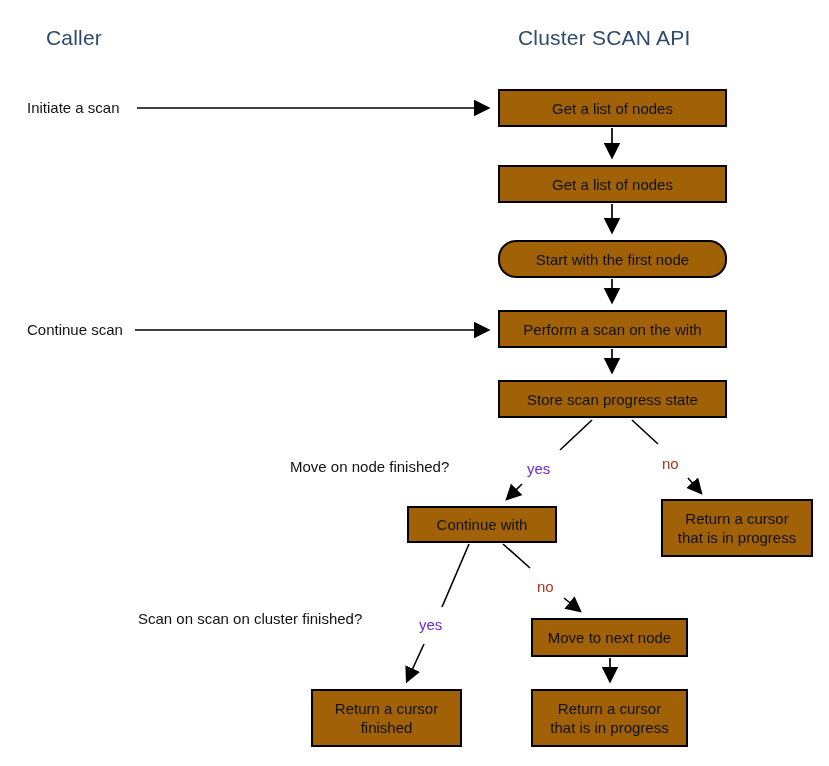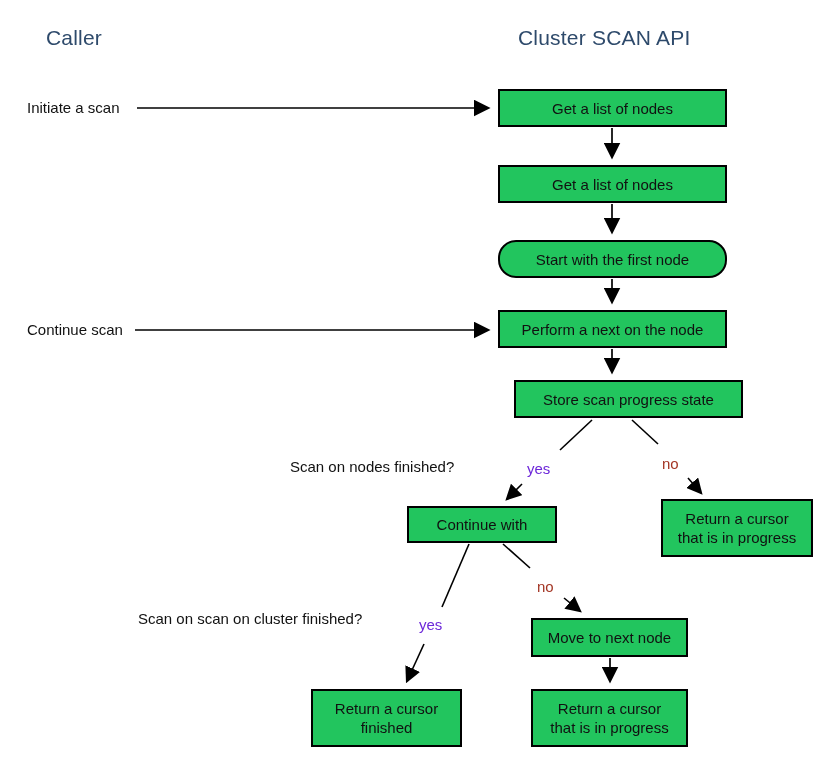--- a/index.html
+++ b/index.html
@@ -23,21 +23,21 @@
     font-size: 21px;
     color: #2e4a6b;
     font-weight: 400;
     letter-spacing: 0.2px;
     white-space: nowrap;
   }
   .node {
     position: absolute;
     box-sizing: border-box;
     border: 2px solid #000000;
-    background: #22c55e;
+    background: #a16207;
     display: flex;
     align-items: center;
     justify-content: center;
     text-align: center;
     font-size: 15px;
     line-height: 19px;
     white-space: pre-line;
     color: #111111;
   }
   .lbl {
@@ -85,24 +85,24 @@
 
   <div class="hdr" style="left:46px; top:26px;">Caller</div>
   <div class="hdr" style="left:518px; top:26px;">Cluster SCAN API</div>
 
   <div class="lbl" style="left:27px; top:99px;">Initiate a scan</div>
   <div class="lbl" style="left:27px; top:321px;">Continue scan</div>
 
   <div class="node" style="left:498px; top:89px; width:229px; height:38px;">Get a list of nodes</div>
   <div class="node" style="left:498px; top:165px; width:229px; height:38px;">Get a list of nodes</div>
   <div class="node" style="left:498px; top:240px; width:229px; height:38px;border-radius:18px;">Start with the first node</div>
-  <div class="node" style="left:498px; top:310px; width:229px; height:38px;">Perform a next on the node</div>
-  <div class="node" style="left:498px; top:380px; width:229px; height:38px;margin-left:16px;">Store scan progress state</div>
+  <div class="node" style="left:498px; top:310px; width:229px; height:38px;">Perform a scan on the with</div>
+  <div class="node" style="left:498px; top:380px; width:229px; height:38px;">Store scan progress state</div>
 
-  <div class="lbl" style="left:290px; top:458px;">Scan on nodes finished?</div>
+  <div class="lbl" style="left:290px; top:458px;">Move on node finished?</div>
   <div class="lbl" style="left:138px; top:610px;">Scan on scan on cluster finished?</div>
 
   <div class="lbl yes" style="left:527px; top:460px;">yes</div>
   <div class="lbl no" style="left:662px; top:455px;">no</div>
   <div class="lbl yes" style="left:419px; top:616px;">yes</div>
   <div class="lbl no" style="left:537px; top:578px;">no</div>
 
   <div class="node" style="left:407px; top:506px; width:150px; height:37px;">Continue with</div>
   <div class="node" style="left:661px; top:499px; width:152px; height:58px;">Return a cursor
 that is in progress</div>

